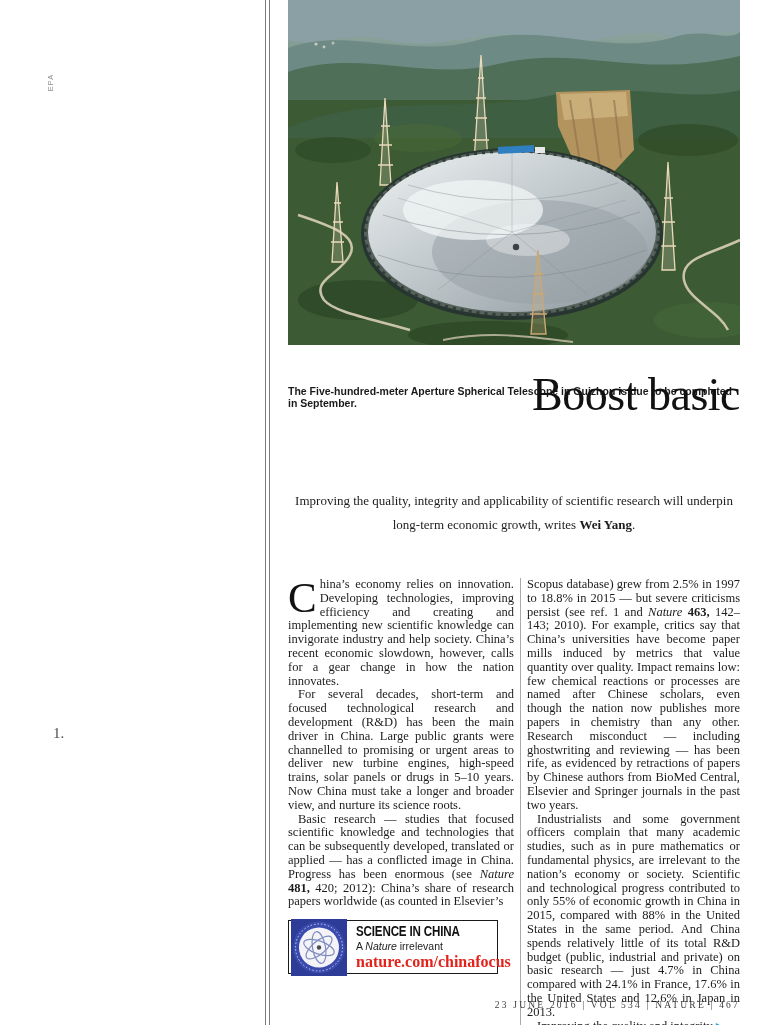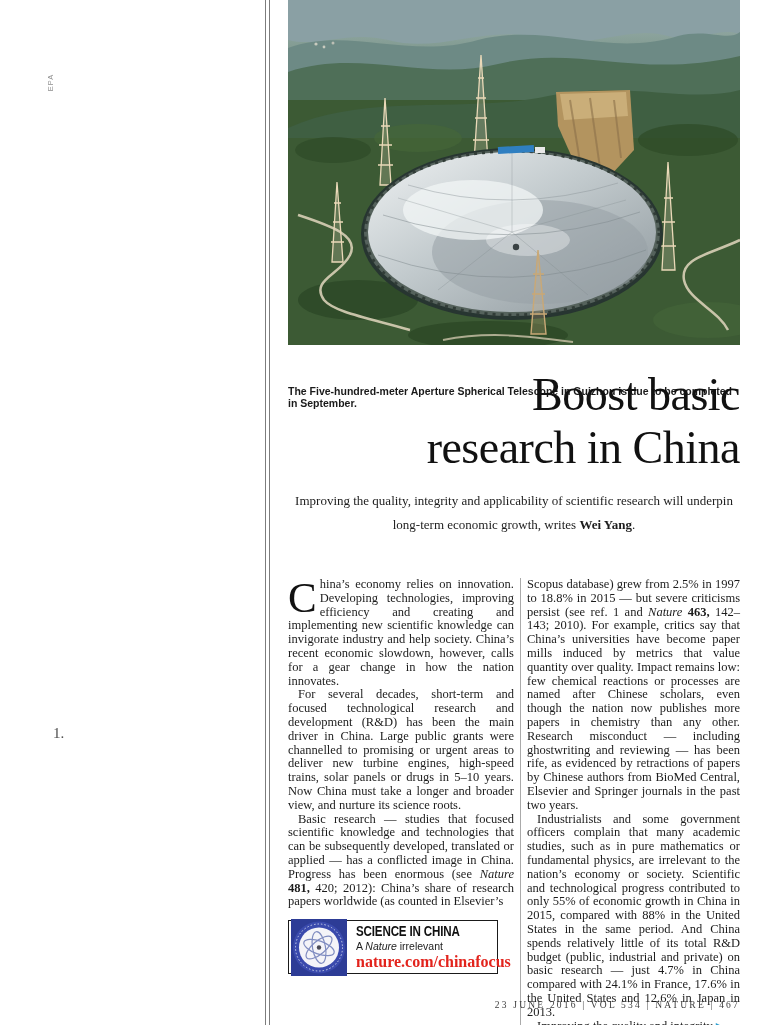--- a/index.html
+++ b/index.html
@@ -178,21 +178,20 @@
       <path d="M243,334 L250,250 L258,334 Z"></path>
       <path d="M242,314 L259,314 M244,294 L257,294 M245,274 L256,274"></path>
     </g>
   </svg>
 </div>
 
 <div class="caption">The Five-hundred-meter Aperture Spherical Telescope in Guizhou is due to be completed in September.</div>
 
 <h1 class="title" style="margin:0;">
   <div>Boost basic</div>
-  <div>research in China</div>
 </h1>
 
 <div class="standfirst"><span>Improving the quality, integrity and applicability of scientific research will underpin long-term economic growth, writes </span><b>Wei Yang</b><span>.</span></div>
 
 <div class="columns">
   <div class="col-left">
     <p><span class="dropcap">C</span><span>hina’s economy relies on innovation. Developing technologies, improving efficiency and creating and implementing new scientific knowledge can invigorate industry and help society. China’s recent economic slowdown, however, calls for a gear change in how the nation innovates.</span></p>
     <p class="indent">For several decades, short-term and focused technological research and development (R&amp;D) has been the main driver in China. Large public grants were channelled to promising or urgent areas to deliver new turbine engines, high-speed trains, solar panels or drugs in 5–10 years. Now China must take a longer and broader view, and nurture its science roots.</p>
     <p class="indent"><span>Basic research — studies that focused scientific knowledge and technologies that can be subsequently developed, translated or applied — has a conflicted image in China. Progress has been enormous (see </span><i>Nature</i><span class="vol"> 481,</span><span> 420; 2012): China’s share of research papers worldwide (as counted in Elsevier’s</span></p>
 

